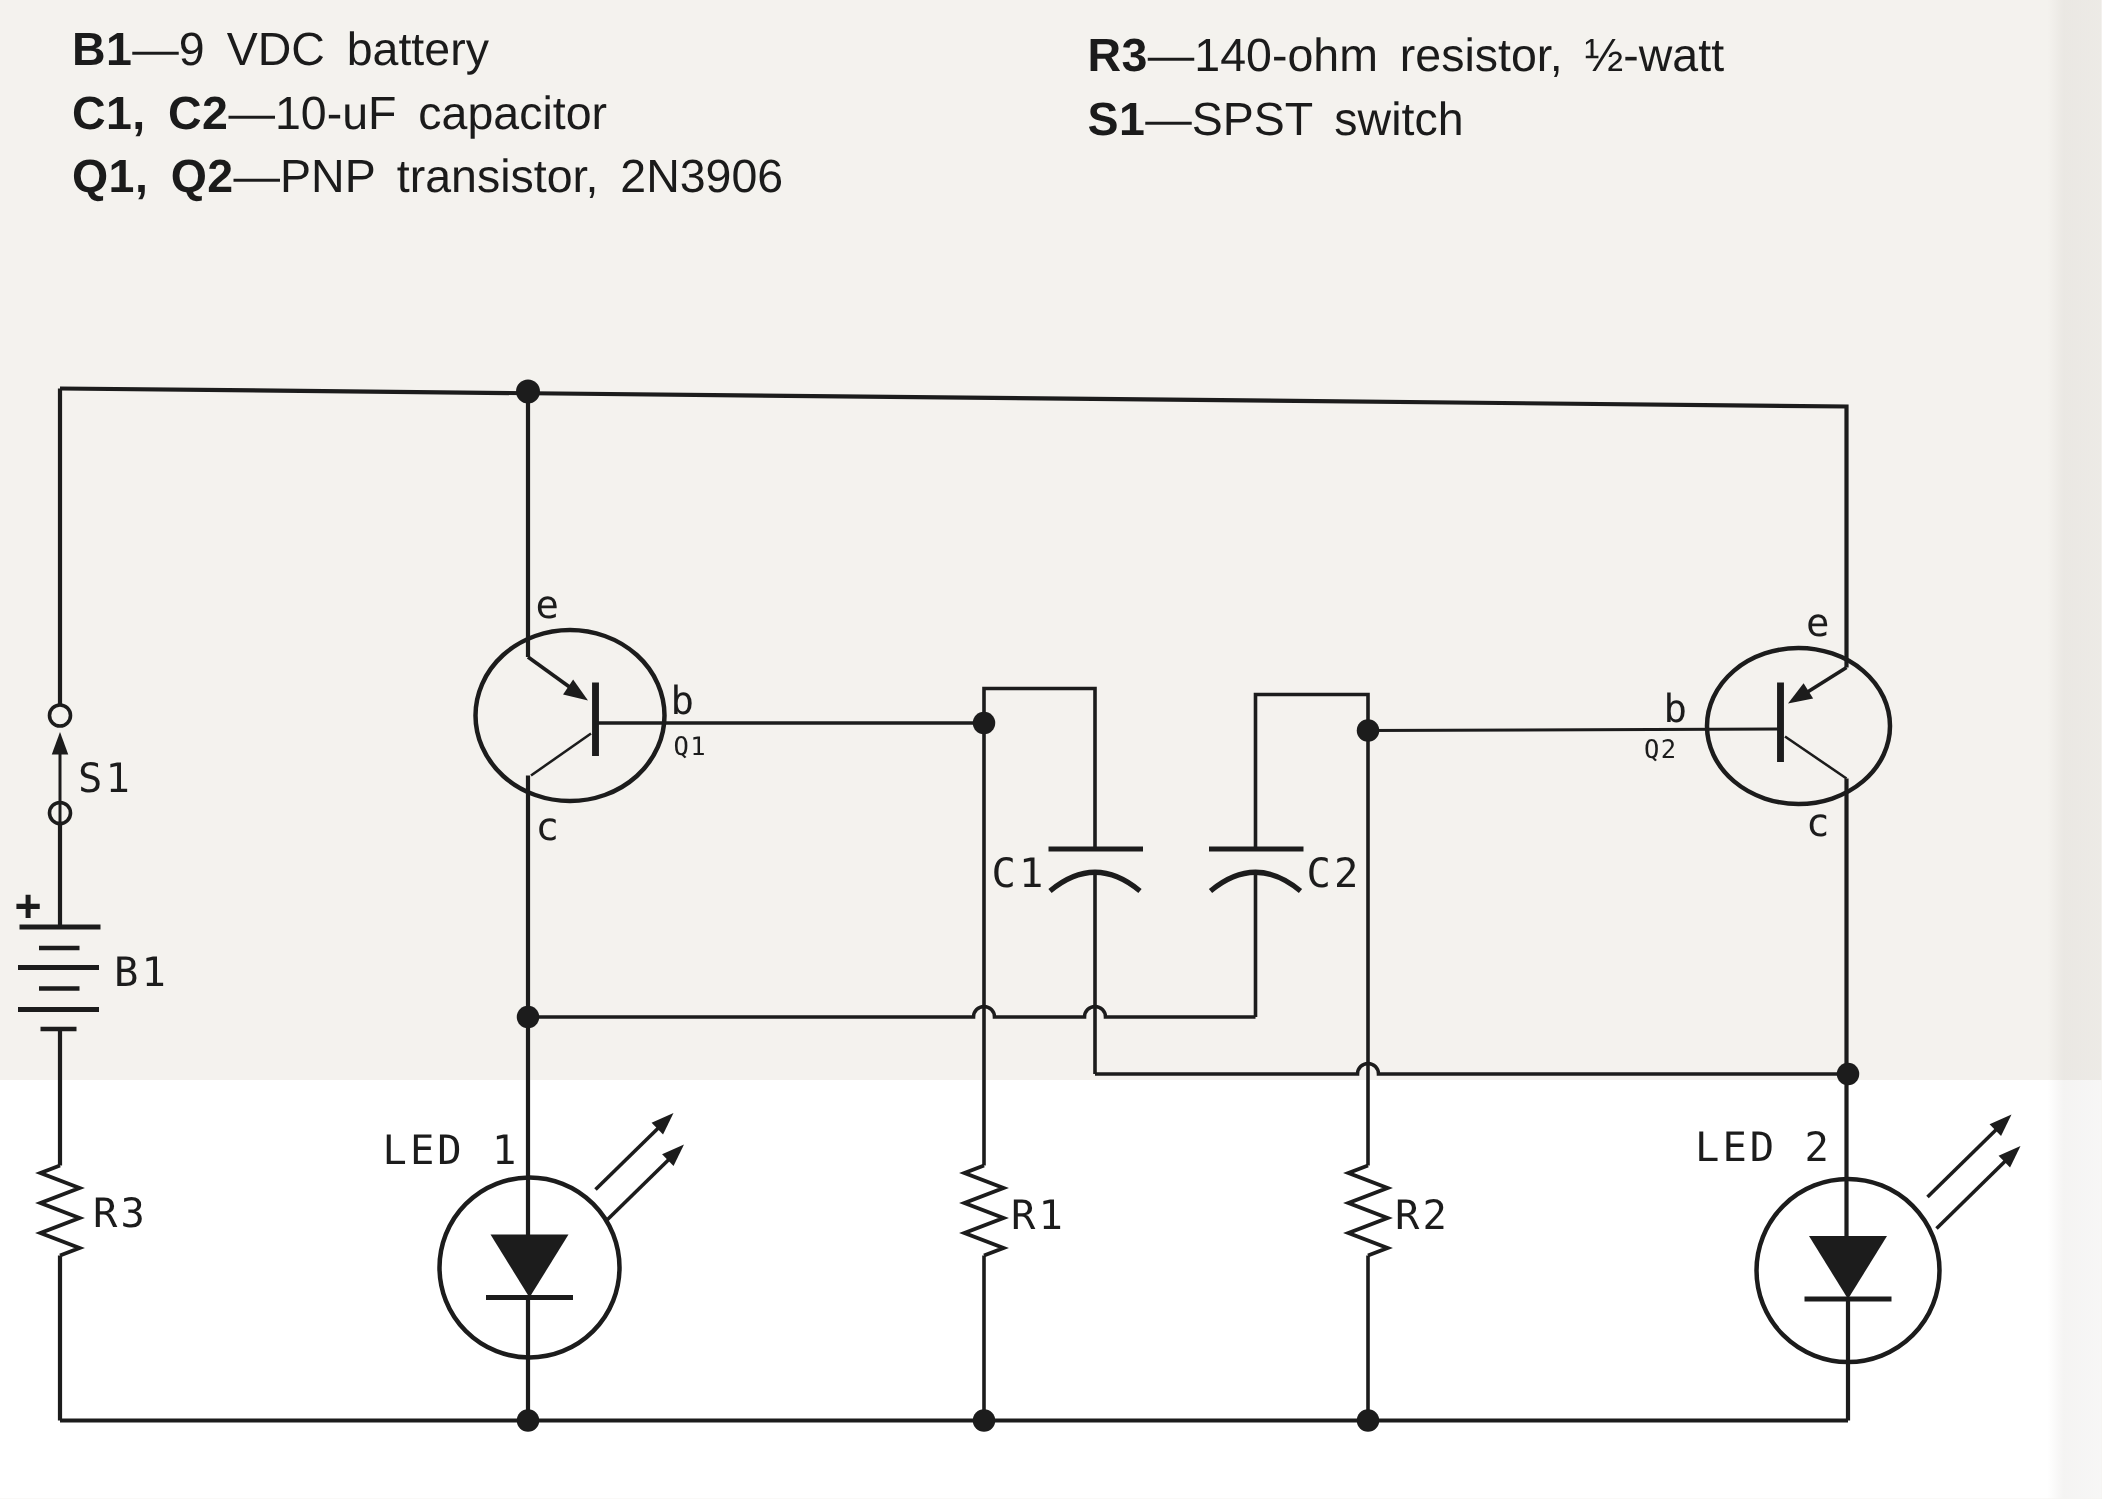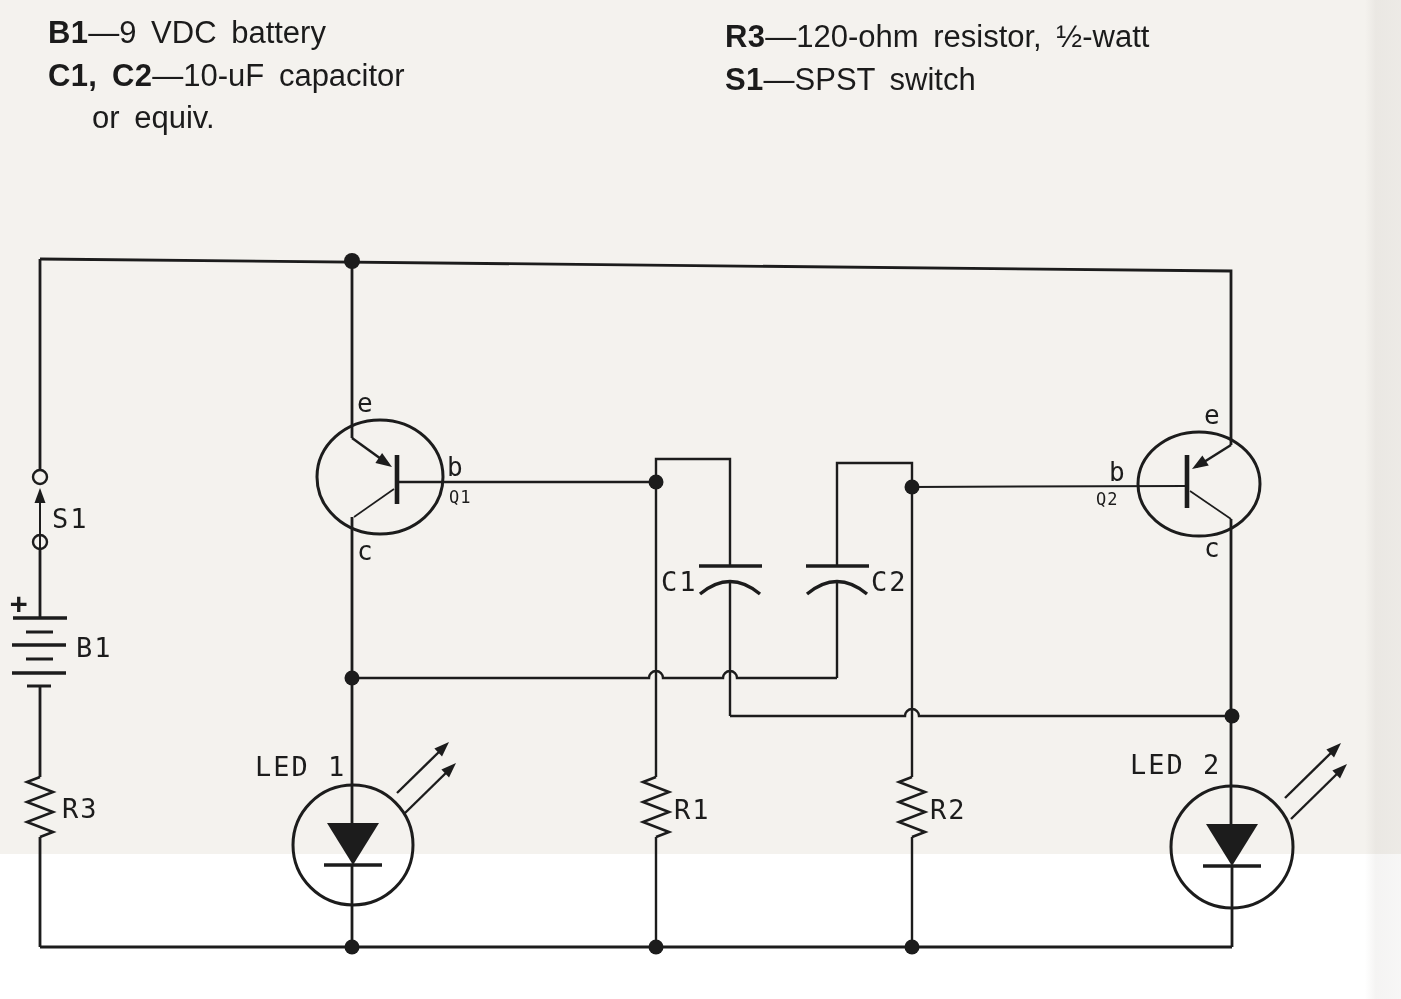--- a/index.html
+++ b/index.html
@@ -1,17 +1,17 @@
 <!DOCTYPE html>
 <html><head>
 <meta charset="utf-8">
 <style>
   html,body{margin:0;padding:0;}
   body{width:1401px;height:999px;overflow:hidden;}
-  .page{position:relative;width:1401px;height:854px;background:#f4f2ee;}
+  .page{position:relative;width:1401px;height:720px;background:#f4f2ee;}
   .paper-edge{position:absolute;top:0;right:0;width:36px;height:999px;
     background:linear-gradient(90deg,rgba(0,0,0,0) 0%,rgba(120,110,100,0.08) 30%,rgba(120,110,100,0.06) 100%);}
   .plist{position:absolute;top:0;left:0;width:100%;font-family:"Liberation Sans",sans-serif;
     font-size:31px;color:#1b1b1b;word-spacing:6px;}
   .pcol{position:absolute;}
   .prow{height:42.5px;line-height:42.5px;white-space:nowrap;}
   .prow .ref{font-weight:700;letter-spacing:0.3px;}
   .prow.indent{padding-left:44px;}
   svg.schem{position:absolute;left:0;top:0;}
   svg.schem .wire{stroke:#1c1c1c;stroke-width:2.8;fill:none;}
@@ -31,24 +31,24 @@
 </style>
 </head>
 <body>
 
 <div class="page">
 
   <div class="plist">
     <div class="pcol" style="left:48px;top:12px;">
       <div class="prow"><span class="ref">B1</span><span>—9 VDC battery</span></div>
       <div class="prow"><span class="ref">C1, C2</span><span>—10-uF capacitor</span></div>
-      <div class="prow indent"><span class="ref"></span><span>or equiv.</span></div>
+      <div class="prow"><span class="ref">Q1, Q2</span><span>—PNP transistor, 2N3906</span></div>
     </div>
     <div class="pcol" style="left:725px;top:16px;">
-      <div class="prow"><span class="ref">R3</span><span>—120-ohm resistor, ½-watt</span></div>
+      <div class="prow"><span class="ref">R3</span><span>—140-ohm resistor, ½-watt</span></div>
       <div class="prow"><span class="ref">S1</span><span>—SPST switch</span></div>
     </div>
   </div>
 
   <svg class="schem" width="1401" height="999" viewBox="0 0 1401 999">
 
     <g>
       <polyline class="wire" points="40,259 1231,271 1231,445"></polyline>
       <polyline class="wire" points="40,259 40,470"></polyline>
       <line class="wire" x1="40" y1="947" x2="1232" y2="947"></line>

